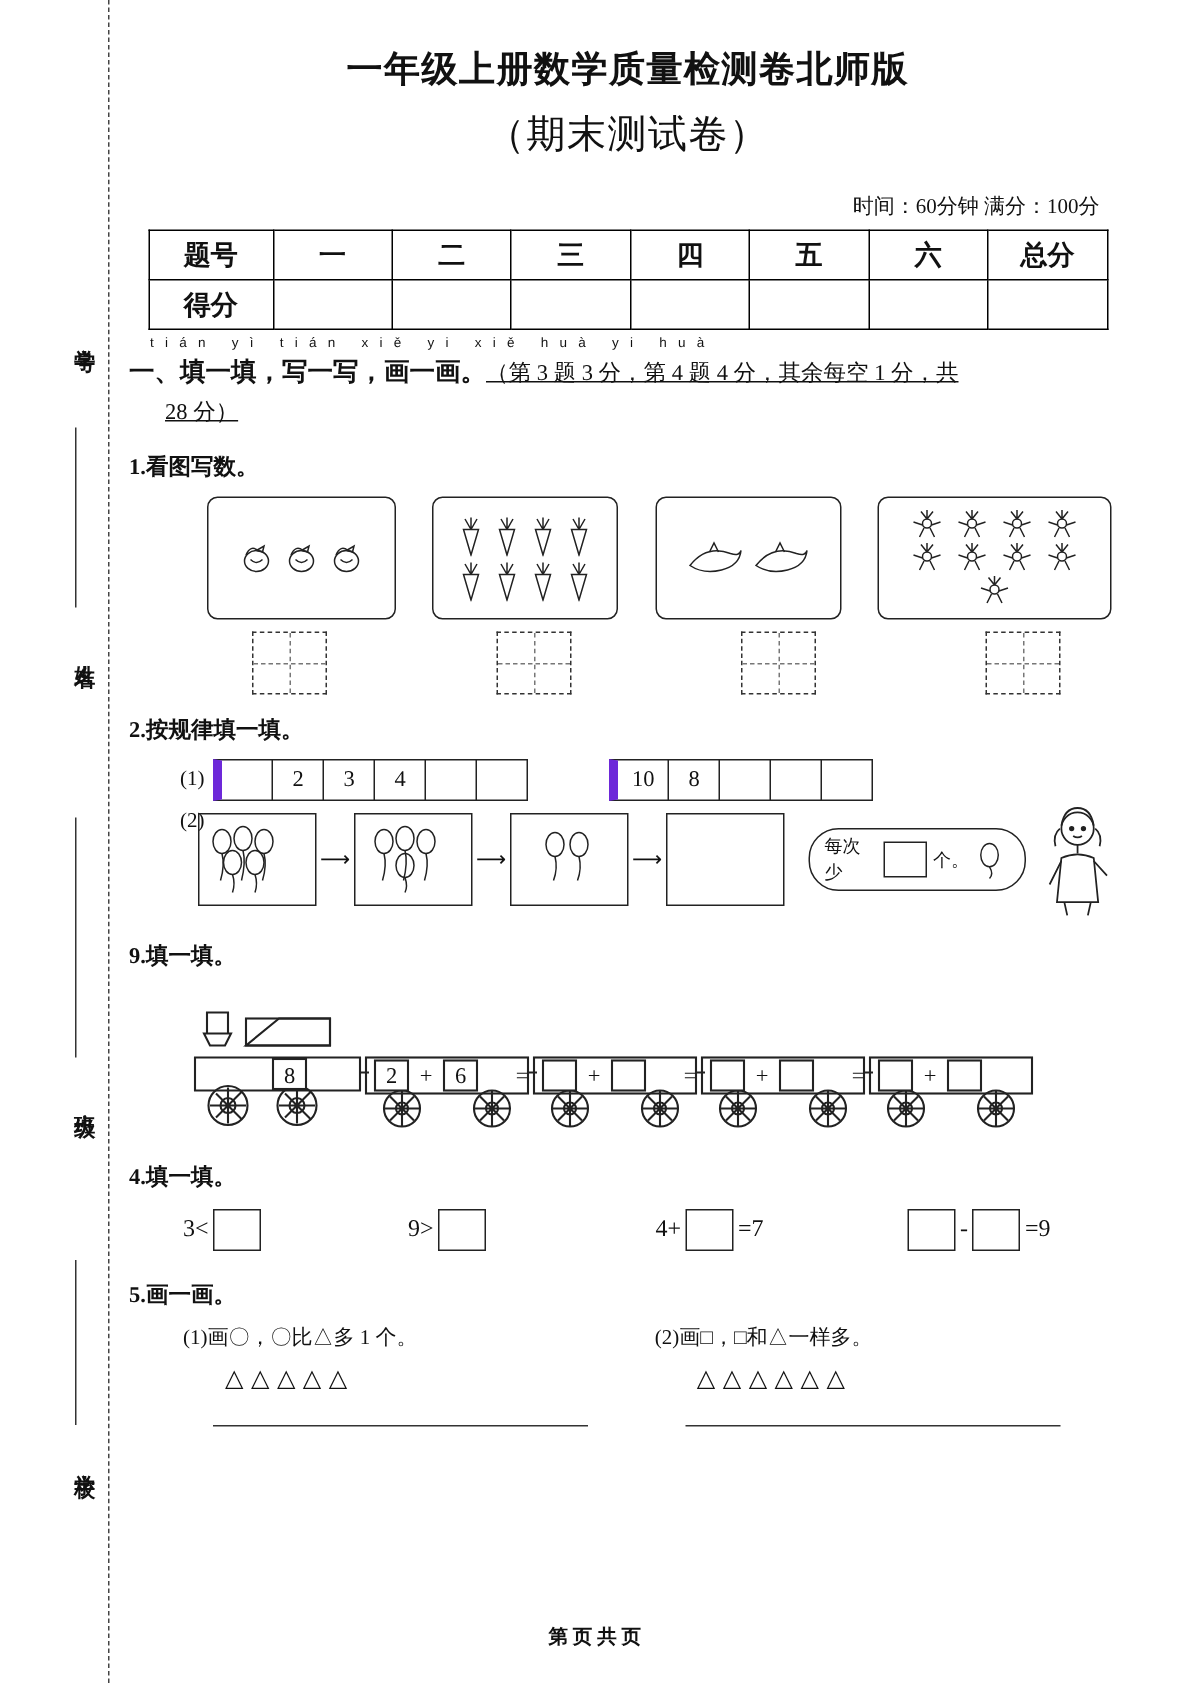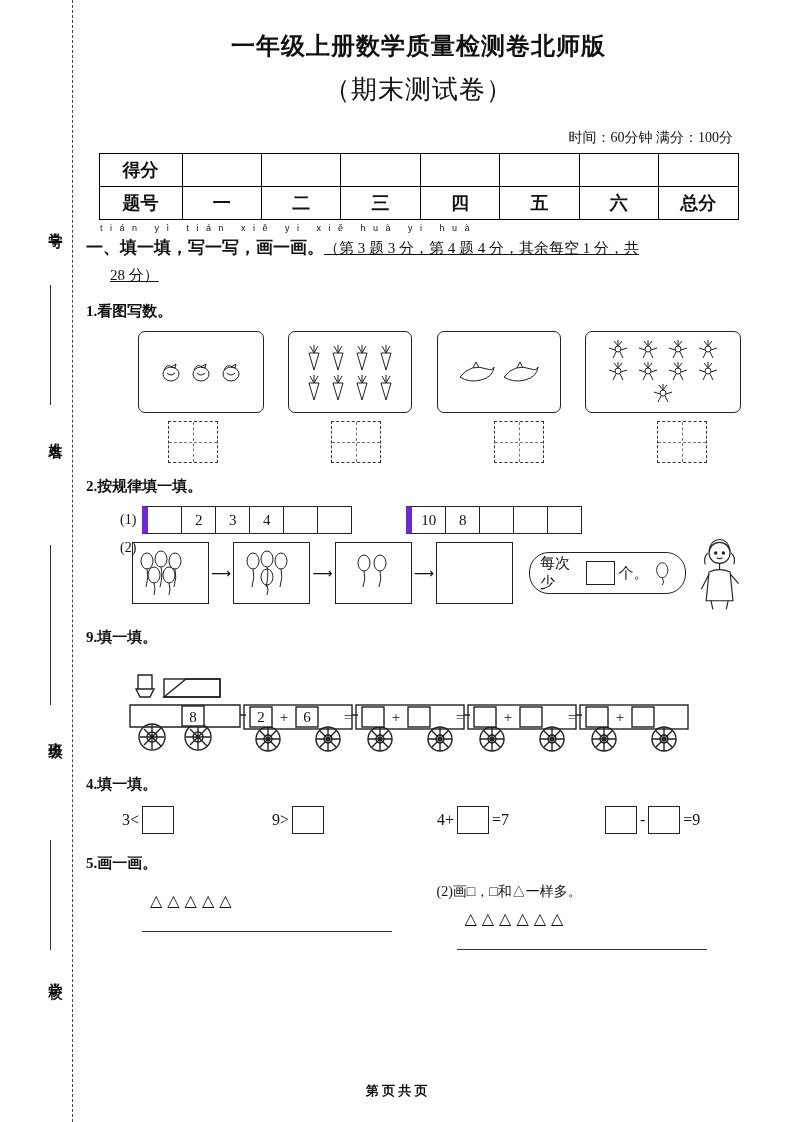--- a/index.html
+++ b/index.html
@@ -227,21 +227,21 @@
     font-size: 14px;
   }
   .bubble {
     position: relative;
     border: 1px solid #222;
     border-radius: 20px;
     height: 40px;
     padding: 0 10px;
     display: flex;
     align-items: center;
-    font-size: 15px;
+    font-size: 12px;
     margin-left: 16px;
   }
   .sq {
     display: inline-block;
     width: 28px;
     height: 22px;
     border: 1px solid #222;
     vertical-align: middle;
     margin: 0 4px;
   }
@@ -323,38 +323,38 @@
   <div class="content">
 
     <h1 class="title">一年级上册数学质量检测卷北师版</h1>
     <h2 class="subtitle">（期末测试卷）</h2>
 
     <div class="meta-line">时间：60分钟  满分：100分</div>
 
     <table class="score">
       <tbody>
           <tr>
+        <td class="head">题号</td>
+        <td>一</td>
+        <td>二</td>
+        <td>三</td>
+        <td>四</td>
+        <td>五</td>
+        <td>六</td>
+        <td>总分</td>
+      </tr>
+      <tr>
         <td class="head">得分</td>
         <td></td>
         <td></td>
         <td></td>
         <td></td>
         <td></td>
         <td></td>
         <td></td>
-      </tr>
-      <tr>
-        <td class="head">题号</td>
-        <td>一</td>
-        <td>二</td>
-        <td>三</td>
-        <td>四</td>
-        <td>五</td>
-        <td>六</td>
-        <td>总分</td>
       </tr>
     </tbody>
       </table>
 
     <div class="sec">
       <span class="pinyin-wrap">
         <span class="pinyin-row">tián yì tián   xiě yi xiě   huà yi huà</span>
         <span class="big">一、填一填，写一写，画一画。</span>
       </span><span>（第 3 题 3 分，第 4 题 4 分，其余每空 1 分，共</span>
       <div class="sec-indent">28 分）</div>
@@ -688,20 +688,21 @@
         <span>-</span>
         <span class="bsq"></span>
         <span>=9</span>
       </span>
     </div>
 
     <div class="qtitle" style="margin-top:20px;">5.画一画。</div>
 
     <div class="row5">
       <div class="col5">
+        <div>(1)画〇，〇比△多 1 个。</div>
         <div class="tri-line">△△△△△</div>
         <div class="ansline"></div>
       </div>
       <div class="col5">
         <div>(2)画□，□和△一样多。</div>
         <div class="tri-line">△△△△△△</div>
         <div class="ansline"></div>
       </div>
     </div>
 

